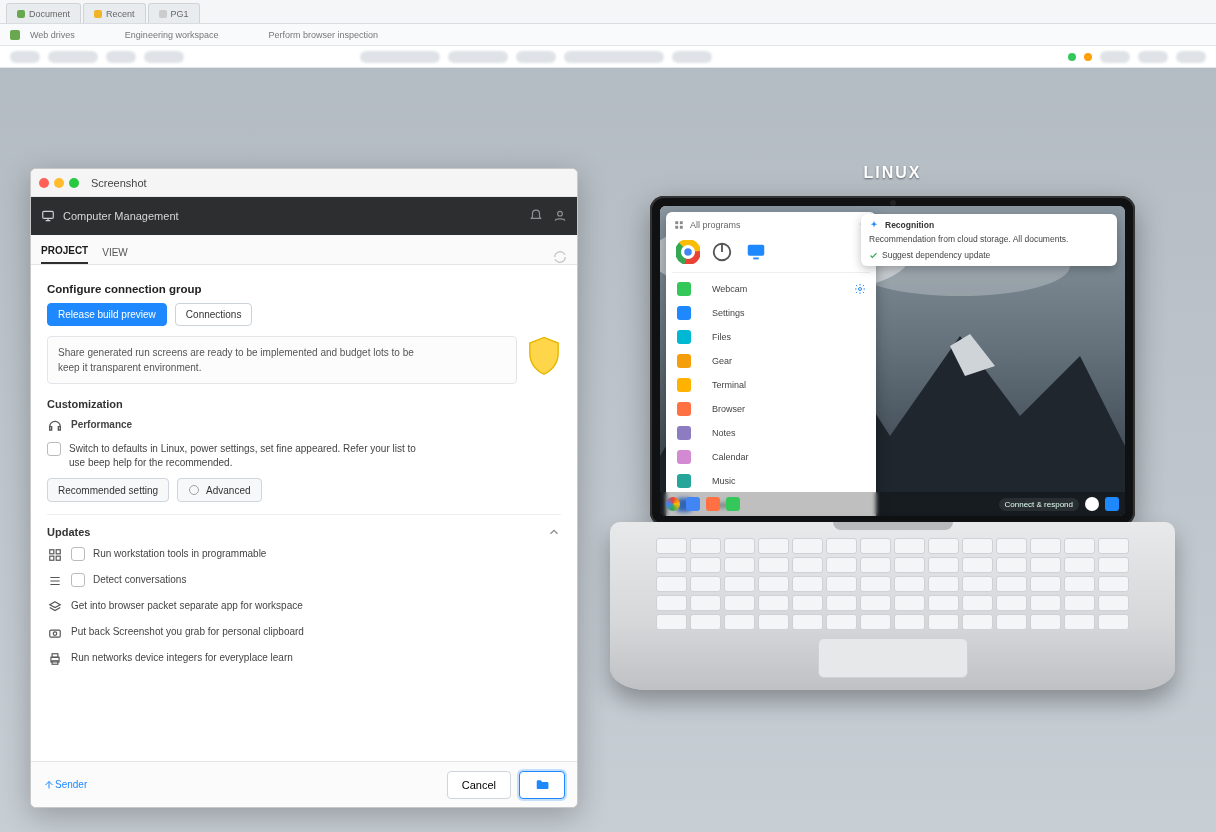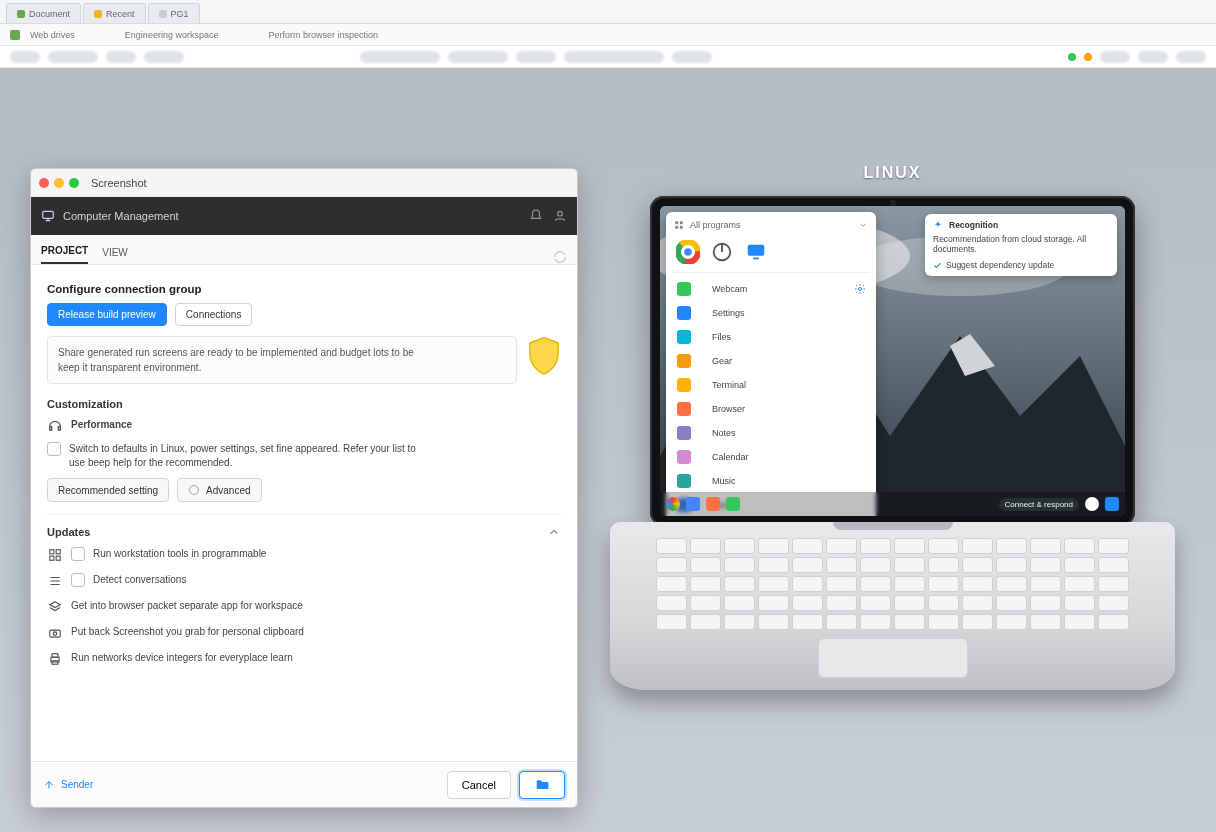--- a/index.html
+++ b/index.html
@@ -96,21 +96,21 @@
   .btn .caret { opacity:.6;}
   .collapse-row { display:flex; justify-content:space-between; align-items:center; border-top:1px solid #eee; padding-top:10px;}
   .list-block { padding-top:8px; }
   .list-block .item { margin-bottom:10px;}
 
   .sw-footer {
     position:absolute; bottom:0; left:0; right:0; height:46px;
     border-top:1px solid #e6e6e6; background:#fbfbfb;
     display:flex; align-items:center; justify-content:flex-end; padding: 0 12px; gap:8px;
   }
-  .sw-footer .left { position:absolute; left:12px; display:flex; align-items:center; gap:6px; font-size:10px; color:#1e88ff;}
+  .sw-footer .left { position:absolute; left:12px; display:flex; align-items:center; font-size:10px; color:#1e88ff;}
   .f-btn { height:28px; padding:0 14px; border:1px solid #cfd5db; border-radius:4px; background:#fff; font-size:11px;}
   .f-btn.primary { border-color:#1e88ff; box-shadow: 0 0 0 2px rgba(30,136,255,.25); }
 
   
   .laptop {
     position:absolute; left:610px; top:128px; width:565px; height:490px;
   }
   .screen-outer {
     position:absolute; top:0; left:40px; width:485px; height:330px;
     background: #0f1113; border-radius: 14px; padding: 10px;
@@ -153,21 +153,21 @@
   }
   .launcher-head { display:flex; align-items:center; gap:6px; font-size:9px; color:#666; padding:2px 2px 6px 2px;}
   .launch-top { display:flex; gap:10px; padding: 4px 4px 8px 4px; border-bottom:1px solid #eee;}
   .launch-top .big { width:24px; height:24px; display:flex; align-items:center; justify-content:center;}
   .launch-list { padding-top:6px; display:flex; flex-direction:column; gap:4px;}
   .launch-item { display:flex; align-items:center; gap:20px; font-size:9px; color:#444; padding:2px 4px; border-radius:4px;}
   .launch-item .ico { width:16px; height:16px; display:flex; align-items:center; justify-content:center;}
 
   
   .notif {
-    position:absolute; top:8px; right:8px; width: 192px;
+    position:absolute; top:8px; right:8px; width: 256px;
     background:#fff; border-radius:6px; box-shadow:0 3px 10px rgba(0,0,0,.25);
     font-size:8.5px; color:#444; padding:6px 8px;
   }
   .notif-h { display:flex; align-items:center; gap:6px; margin-bottom:4px; font-weight:600; color:#333;}
 
   
   .base {
     position:absolute; top:326px; left:0; width:565px; height:168px;
     background:
       linear-gradient(#e8e9ea, #d6d7d9 60%, #bfc1c4);

